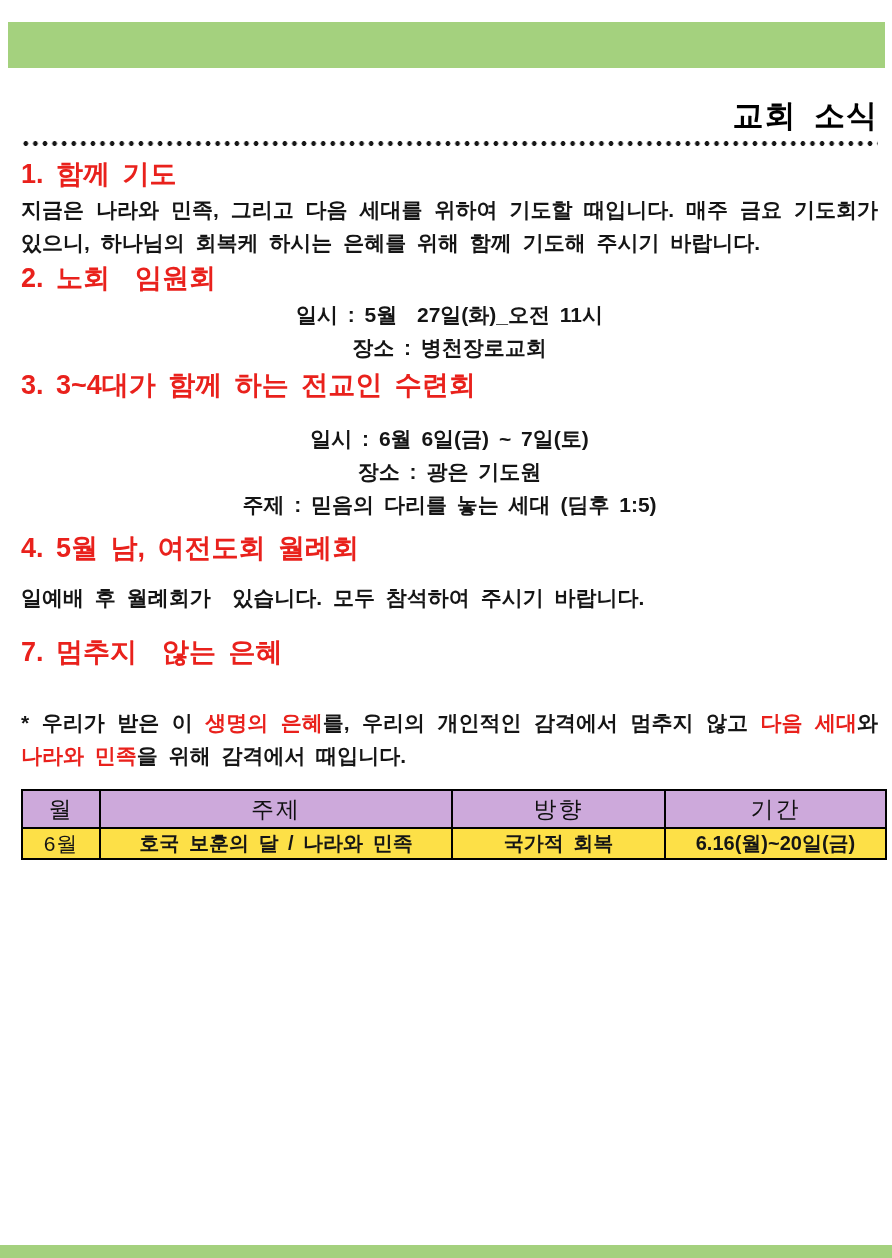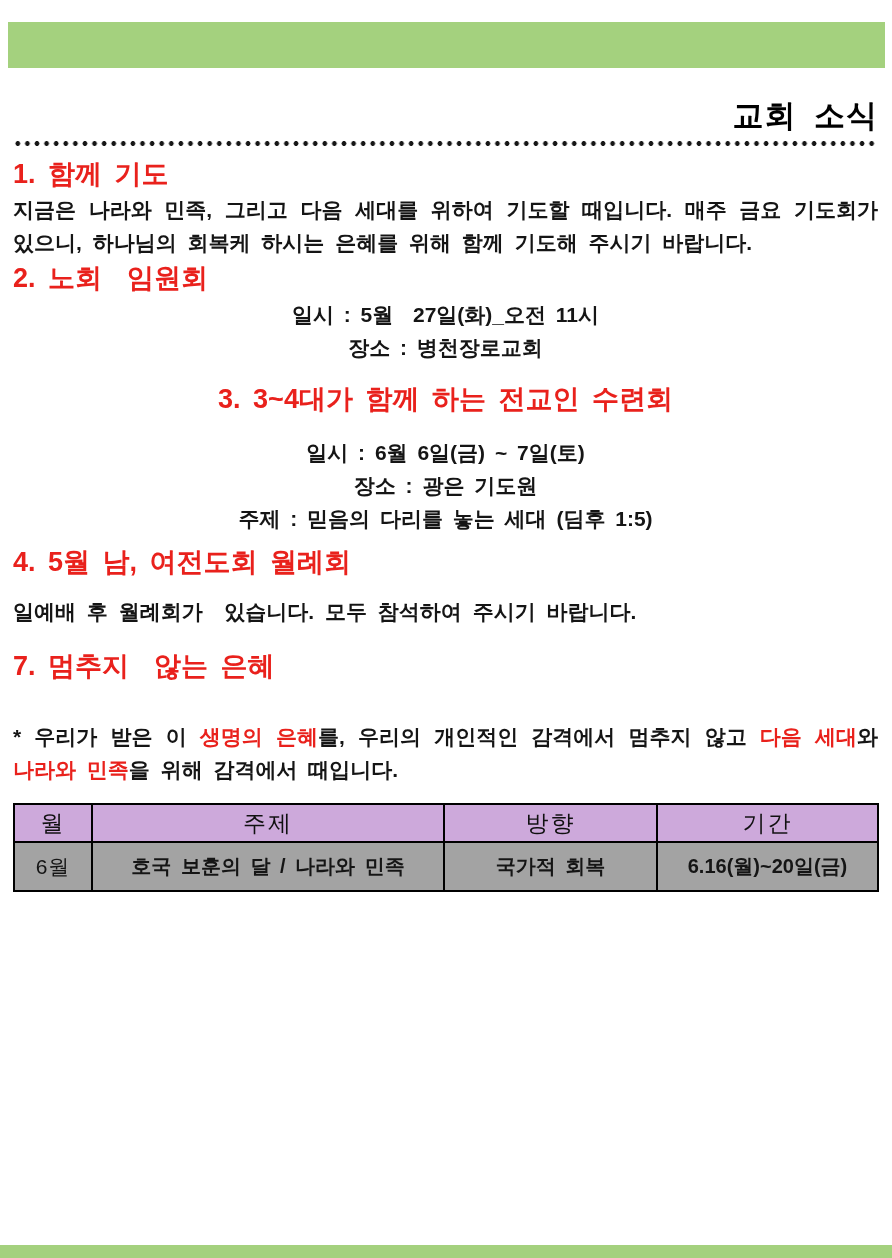--- a/index.html
+++ b/index.html
@@ -11,20 +11,21 @@
   * { margin: 0; padding: 0; box-sizing: border-box; }
   html, body { background: #ffffff; }
   body { font-family: "Liberation Sans", "DejaVu Sans", sans-serif; color: var(--ink); }
   .doc {
     position: relative;
     width: 892px;
     height: 1258px;
     margin: 0 auto;
     background: #ffffff;
     overflow: hidden;
+    padding-left: 8px;
   }
   .green-bar-top {
     position: absolute;
     top: 22px; left: 8px; right: 7px;
     height: 46px;
     background: var(--green, #a4d17e);
   }
   .green-bar-bottom {
     position: absolute;
     bottom: 0; left: 0; right: 0;
@@ -75,21 +76,21 @@
     word-spacing: 4px;
     white-space: pre-wrap;
     color: var(--ink);
     text-align: center;
   }
   .red-inline { color: var(--red, #e9211c); }
   .s1-heading { margin-top: 11px; }
   .s1-body   { margin-top: 2px; }
   .s2-heading { margin-top: 3px; }
   .s2-lines  { margin-top: 3px; }
-  .s3-heading { margin-top: 19px; text-align: center; }
+  .s3-heading { margin-top: 5px; }
   .s3-lines  { margin-top: 20px; }
   .s4-heading { margin-top: 11px; }
   .s4-body   { margin-top: 16px; }
   .s5-heading { margin-top: 22px; }
   .s5-body   { margin-top: 37px; }
   .schedule-table {
     margin-top: 17px;
     width: 864px;
     border-collapse: collapse;
     table-layout: fixed;
@@ -103,24 +104,24 @@
   }
   .schedule-table th {
     background: var(--table_header_bg, #cda9db);
     font-size: 23px;
     font-weight: 400;
     height: 38px;
     letter-spacing: 2px;
     color: #101010;
   }
   .schedule-table td {
-    background: #a3a3a3;
+    background: #fde047;
     font-size: 20px;
     font-weight: 800;
-    height: 49px;
+    height: 31px;
     word-spacing: 4px;
   }
   .schedule-table td.month-cell {
     font-weight: 400;
     font-size: 21px;
     letter-spacing: 1px;
   }
   .col-month { width: 78px; }
   .col-topic { width: 352px; }
   .col-direction { width: 213px; }

